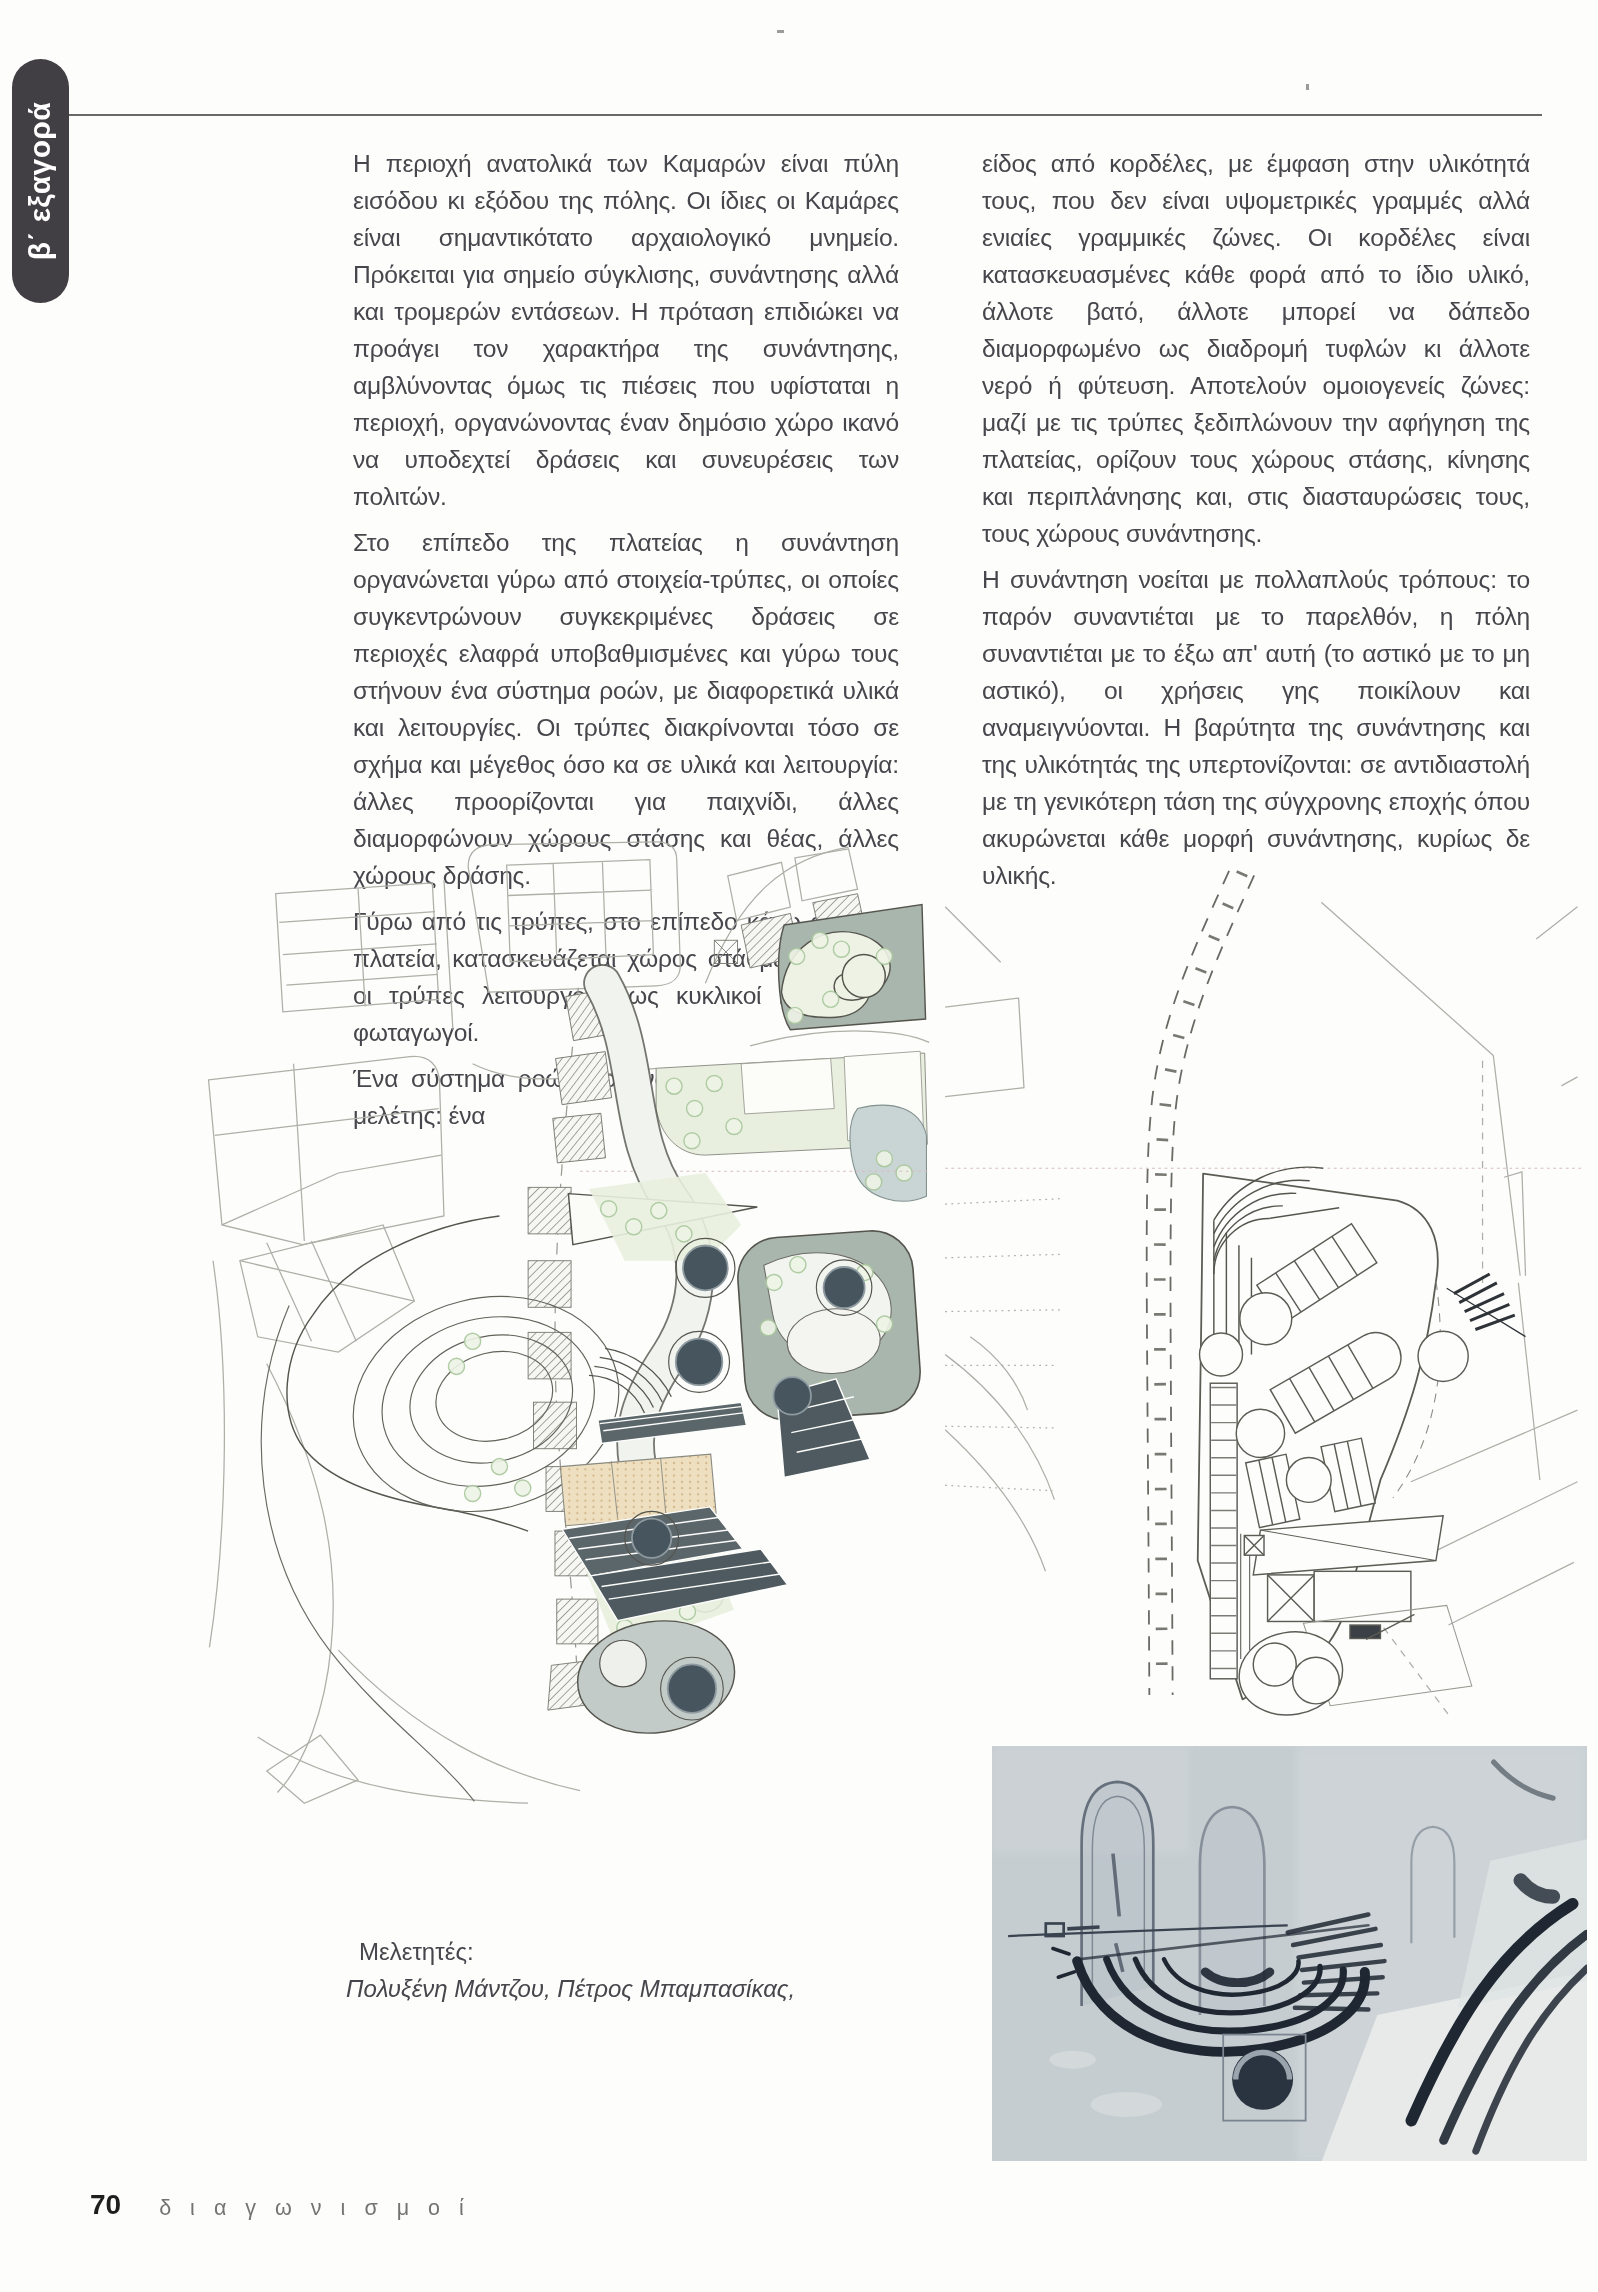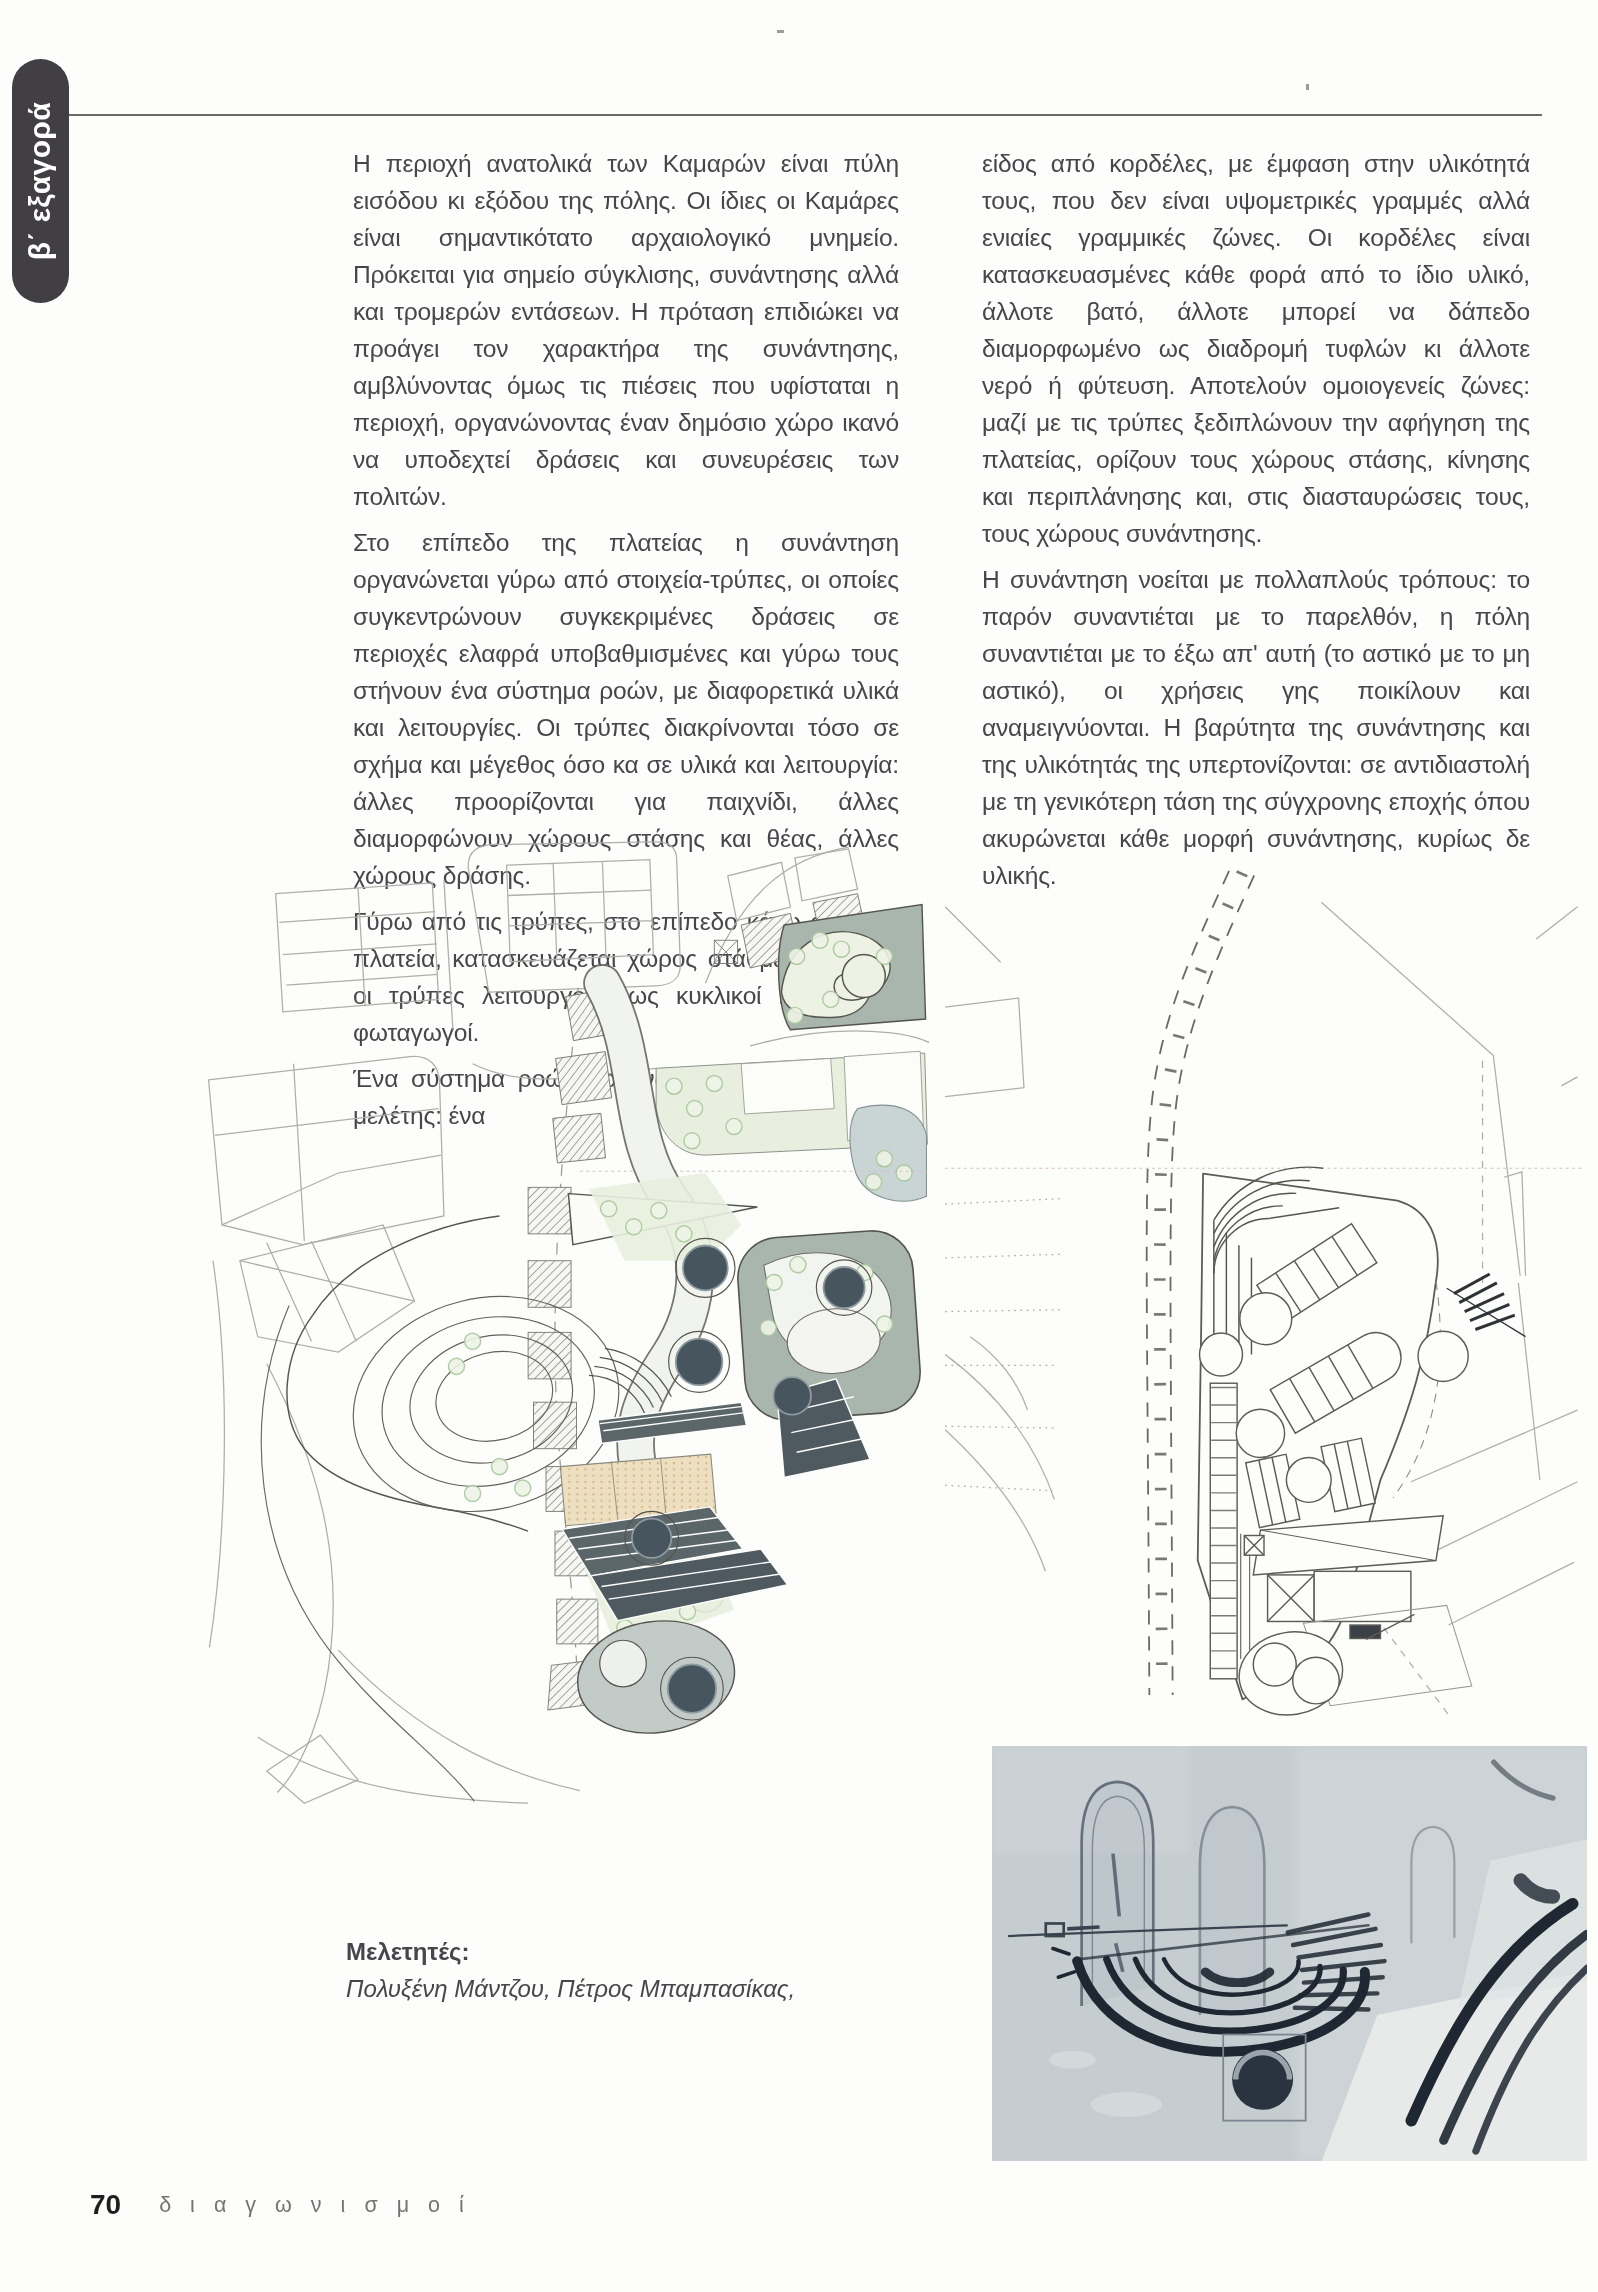--- a/index.html
+++ b/index.html
@@ -44,24 +44,24 @@
   .col{
     position:absolute;top:136px;width:564px;
     font-size:24.6px;line-height:37px;text-align:justify;
     letter-spacing:-0.2px;
   }
   .col p{margin:9px;}
   #col-left{left:344px;}
   #col-right{left:973px;width:566px;}
   
   .credits{position:absolute;left:346px;top:1933px;font-size:24px;line-height:37px;}
-  .credits .hd{font-weight:bold;}
+  .credits .hd{font-weight:normal;margin-left:13px;}
   .credits .it{font-style:italic;text-align:right;}
   
-  .footer{position:absolute;left:90px;top:2189px;display:flex;align-items:center;}
+  .footer{position:absolute;left:90px;top:2189px;display:flex;align-items:flex-end;}
   .footer .num{font-size:28px;font-weight:bold;color:#1e1e1e;}
   .footer .sec{font-size:21.5px;color:#737373;letter-spacing:19px;margin-left:38px;}
   
   .fig{position:absolute;}
   #fig-plaza{left:204px;top:840px;width:727px;height:965px;}
   #fig-parking{left:945px;top:853px;width:638px;height:867px;}
   #fig-sketch{left:992px;top:1746px;width:595px;height:415px;}
   svg{display:block;}
   .st{stroke:var(--c-faint);stroke-width:1.4;fill:none;}
   .ln{stroke:var(--c-line);stroke-width:1.6;fill:none;}

